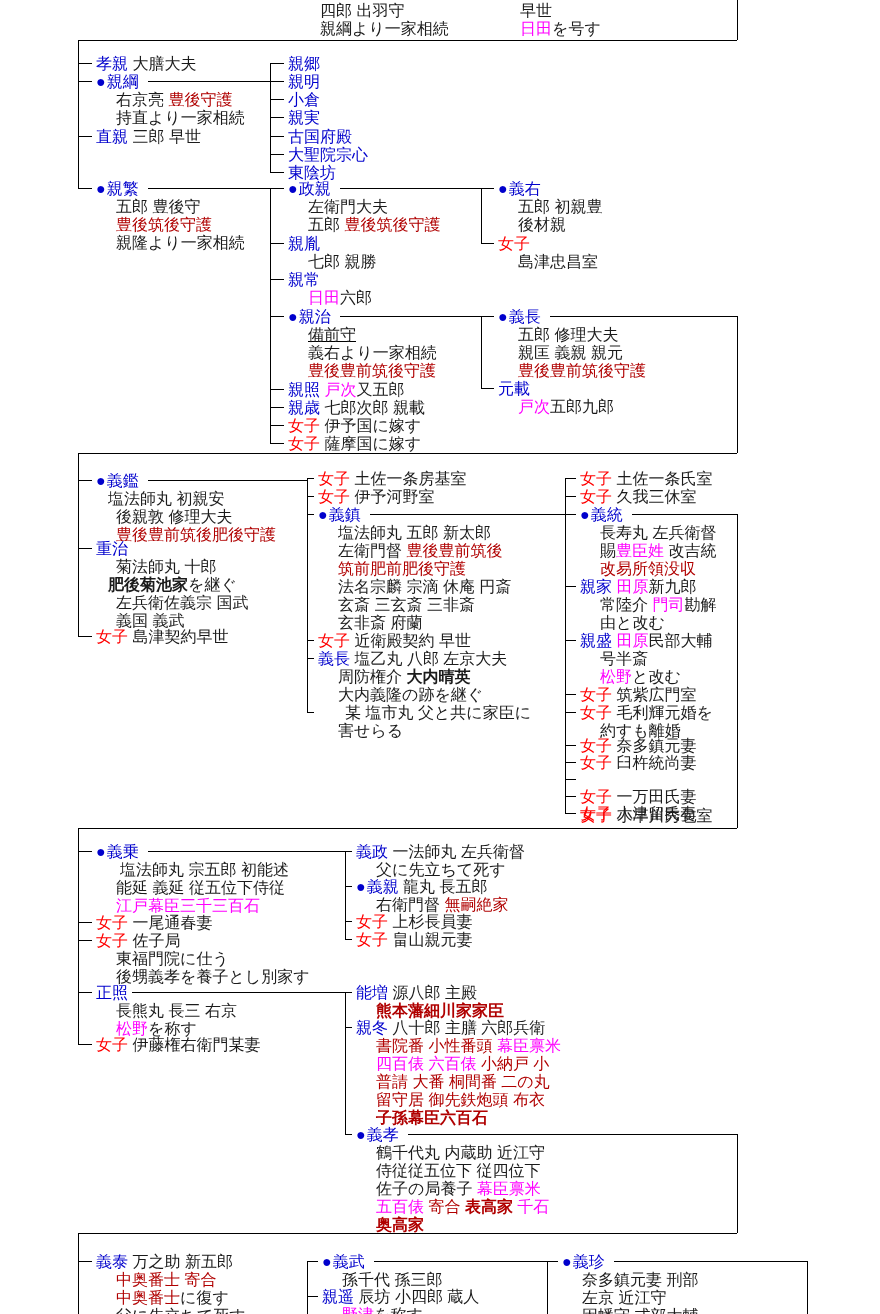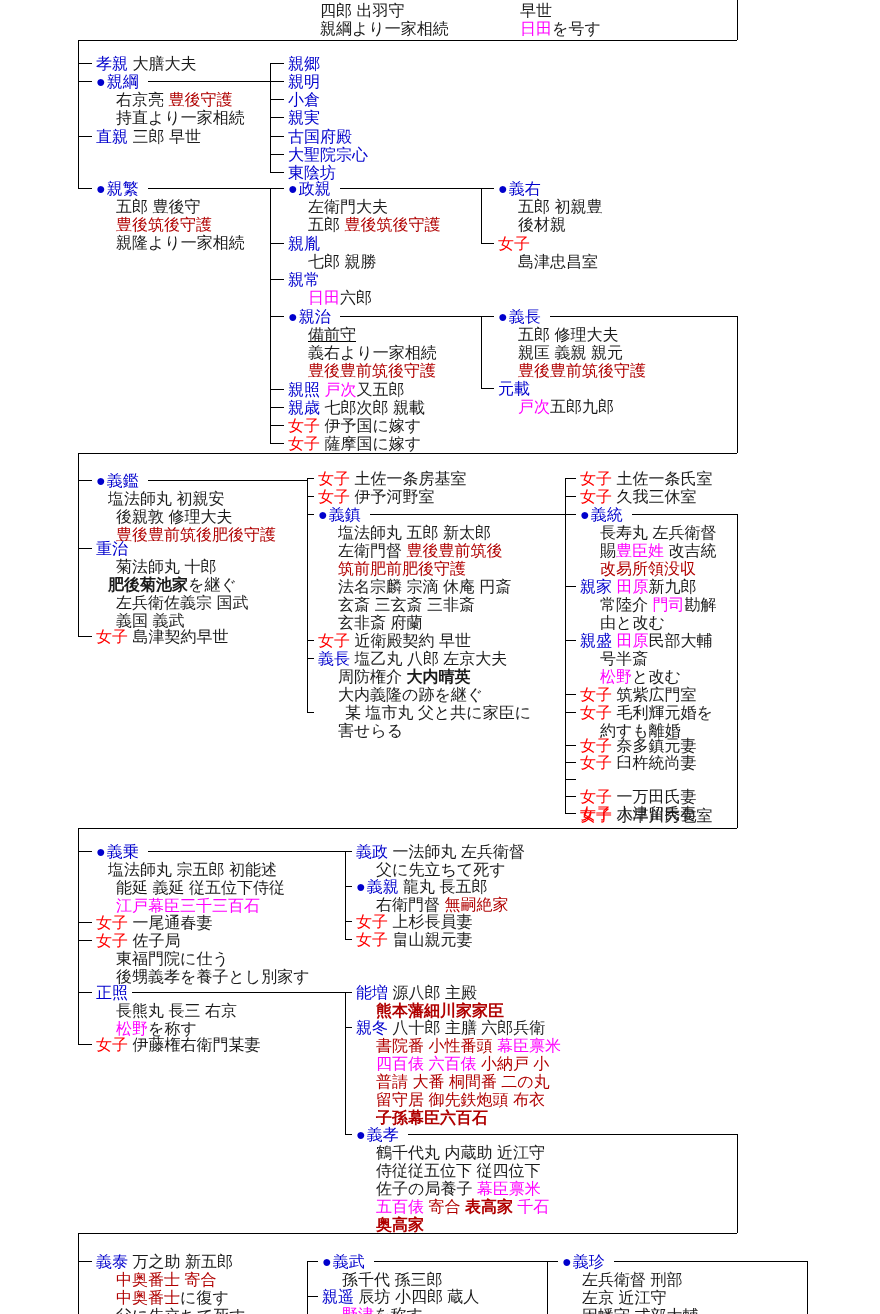--- a/index.html
+++ b/index.html
@@ -186,21 +186,21 @@
     <div class="seg" style="left: 565px; top: 762px; width: 11px; height: 1px; background: rgb(0, 0, 0);"></div>
     <div class="txt" style="left: 580px; top: 754px;"><span class="c-r">女子</span><span class="c-k"> 臼杵統尚妻</span></div>
     <div class="seg" style="left: 565px; top: 779px; width: 11px; height: 1px; background: rgb(0, 0, 0);"></div>
     <div class="txt" style="left: 580px; top: 771px; margin-top: 36px;"><span class="c-r">女子</span><span class="c-k"> 小早川秀包室</span></div>
     <div class="seg" style="left: 565px; top: 796px; width: 11px; height: 1px; background: rgb(0, 0, 0);"></div>
     <div class="txt" style="left: 580px; top: 788px;"><span class="c-r">女子</span><span class="c-k"> 一万田氏妻</span></div>
     <div class="seg" style="left: 565px; top: 813px; width: 11px; height: 1px; background: rgb(0, 0, 0);"></div>
     <div class="txt" style="left: 580px; top: 805px;"><span class="c-r">女子</span><span class="c-k"> 大津留氏妻</span></div>
     <div class="seg" style="left: 78px; top: 851px; width: 14px; height: 1px; background: rgb(0, 0, 0);"></div>
     <div class="txt" style="left: 96px; top: 843px;"><span class="blt">●</span><span class="c-n">義乗</span></div>
-    <div class="txt" style="left: 108px; top: 861px;"><span class="c-k">塩法師丸 宗五郎 初能述</span></div>
+    <div class="txt" style="left: 120px; top: 861px;"><span class="c-k">塩法師丸 宗五郎 初能述</span></div>
     <div class="txt" style="left: 116px; top: 879px;"><span class="c-k">能延 義延 従五位下侍従</span></div>
     <div class="txt" style="left: 116px; top: 897px;"><span class="c-p">江戸幕臣三千三百石</span></div>
     <div class="seg" style="left: 78px; top: 922px; width: 14px; height: 1px; background: rgb(0, 0, 0);"></div>
     <div class="txt" style="left: 96px; top: 914px;"><span class="c-r">女子</span><span class="c-k"> 一尾通春妻</span></div>
     <div class="seg" style="left: 78px; top: 940px; width: 14px; height: 1px; background: rgb(0, 0, 0);"></div>
     <div class="txt" style="left: 96px; top: 932px;"><span class="c-r">女子</span><span class="c-k"> 佐子局</span></div>
     <div class="txt" style="left: 116px; top: 950px;"><span class="c-k">東福門院に仕う</span></div>
     <div class="txt" style="left: 116px; top: 968px;"><span class="c-k">後甥義孝を養子とし別家す</span></div>
     <div class="seg" style="left: 78px; top: 992px; width: 14px; height: 1px; background: rgb(0, 0, 0);"></div>
     <div class="txt" style="left: 96px; top: 984px;"><span class="c-n">正照</span></div>
@@ -241,16 +241,16 @@
     <div class="txt" style="left: 116px; top: 1289px;"><span class="c-m">中奥番士</span><span class="c-k">に復す</span></div>
     <div class="txt" style="left: 116px; top: 1307px;"><span class="c-k">父に先立ちて死す</span></div>
     <div class="seg" style="left: 307px; top: 1261px; width: 11px; height: 1px; background: rgb(0, 0, 0);"></div>
     <div class="txt" style="left: 322px; top: 1253px;"><span class="blt">●</span><span class="c-n">義武</span></div>
     <div class="txt" style="left: 342px; top: 1271px;"><span class="c-k">孫千代 孫三郎</span></div>
     <div class="seg" style="left: 307px; top: 1296px; width: 11px; height: 1px; background: rgb(0, 0, 0);"></div>
     <div class="txt" style="left: 322px; top: 1288px;"><span class="c-n">親遥</span><span class="c-k"> 辰坊 小四郎 蔵人</span></div>
     <div class="txt" style="left: 342px; top: 1306px;"><span class="c-p">野津</span><span class="c-k">を称す</span></div>
     <div class="seg" style="left: 547px; top: 1261px; width: 11px; height: 1px; background: rgb(0, 0, 0);"></div>
     <div class="txt" style="left: 562px; top: 1253px;"><span class="blt">●</span><span class="c-n">義珍</span></div>
-    <div class="txt" style="left: 582px; top: 1271px;"><span class="c-k">左兵衛督 刑部</span></div>
+    <div class="txt" style="left: 582px; top: 1271px;"><span class="c-k">奈多鎮元妻 刑部</span></div>
     <div class="txt" style="left: 582px; top: 1289px;"><span class="c-k">左京 近江守</span></div>
     <div class="txt" style="left: 582px; top: 1307px;"><span class="c-k">因幡守 式部大輔</span></div>
   </div>
 
 </body></html>

